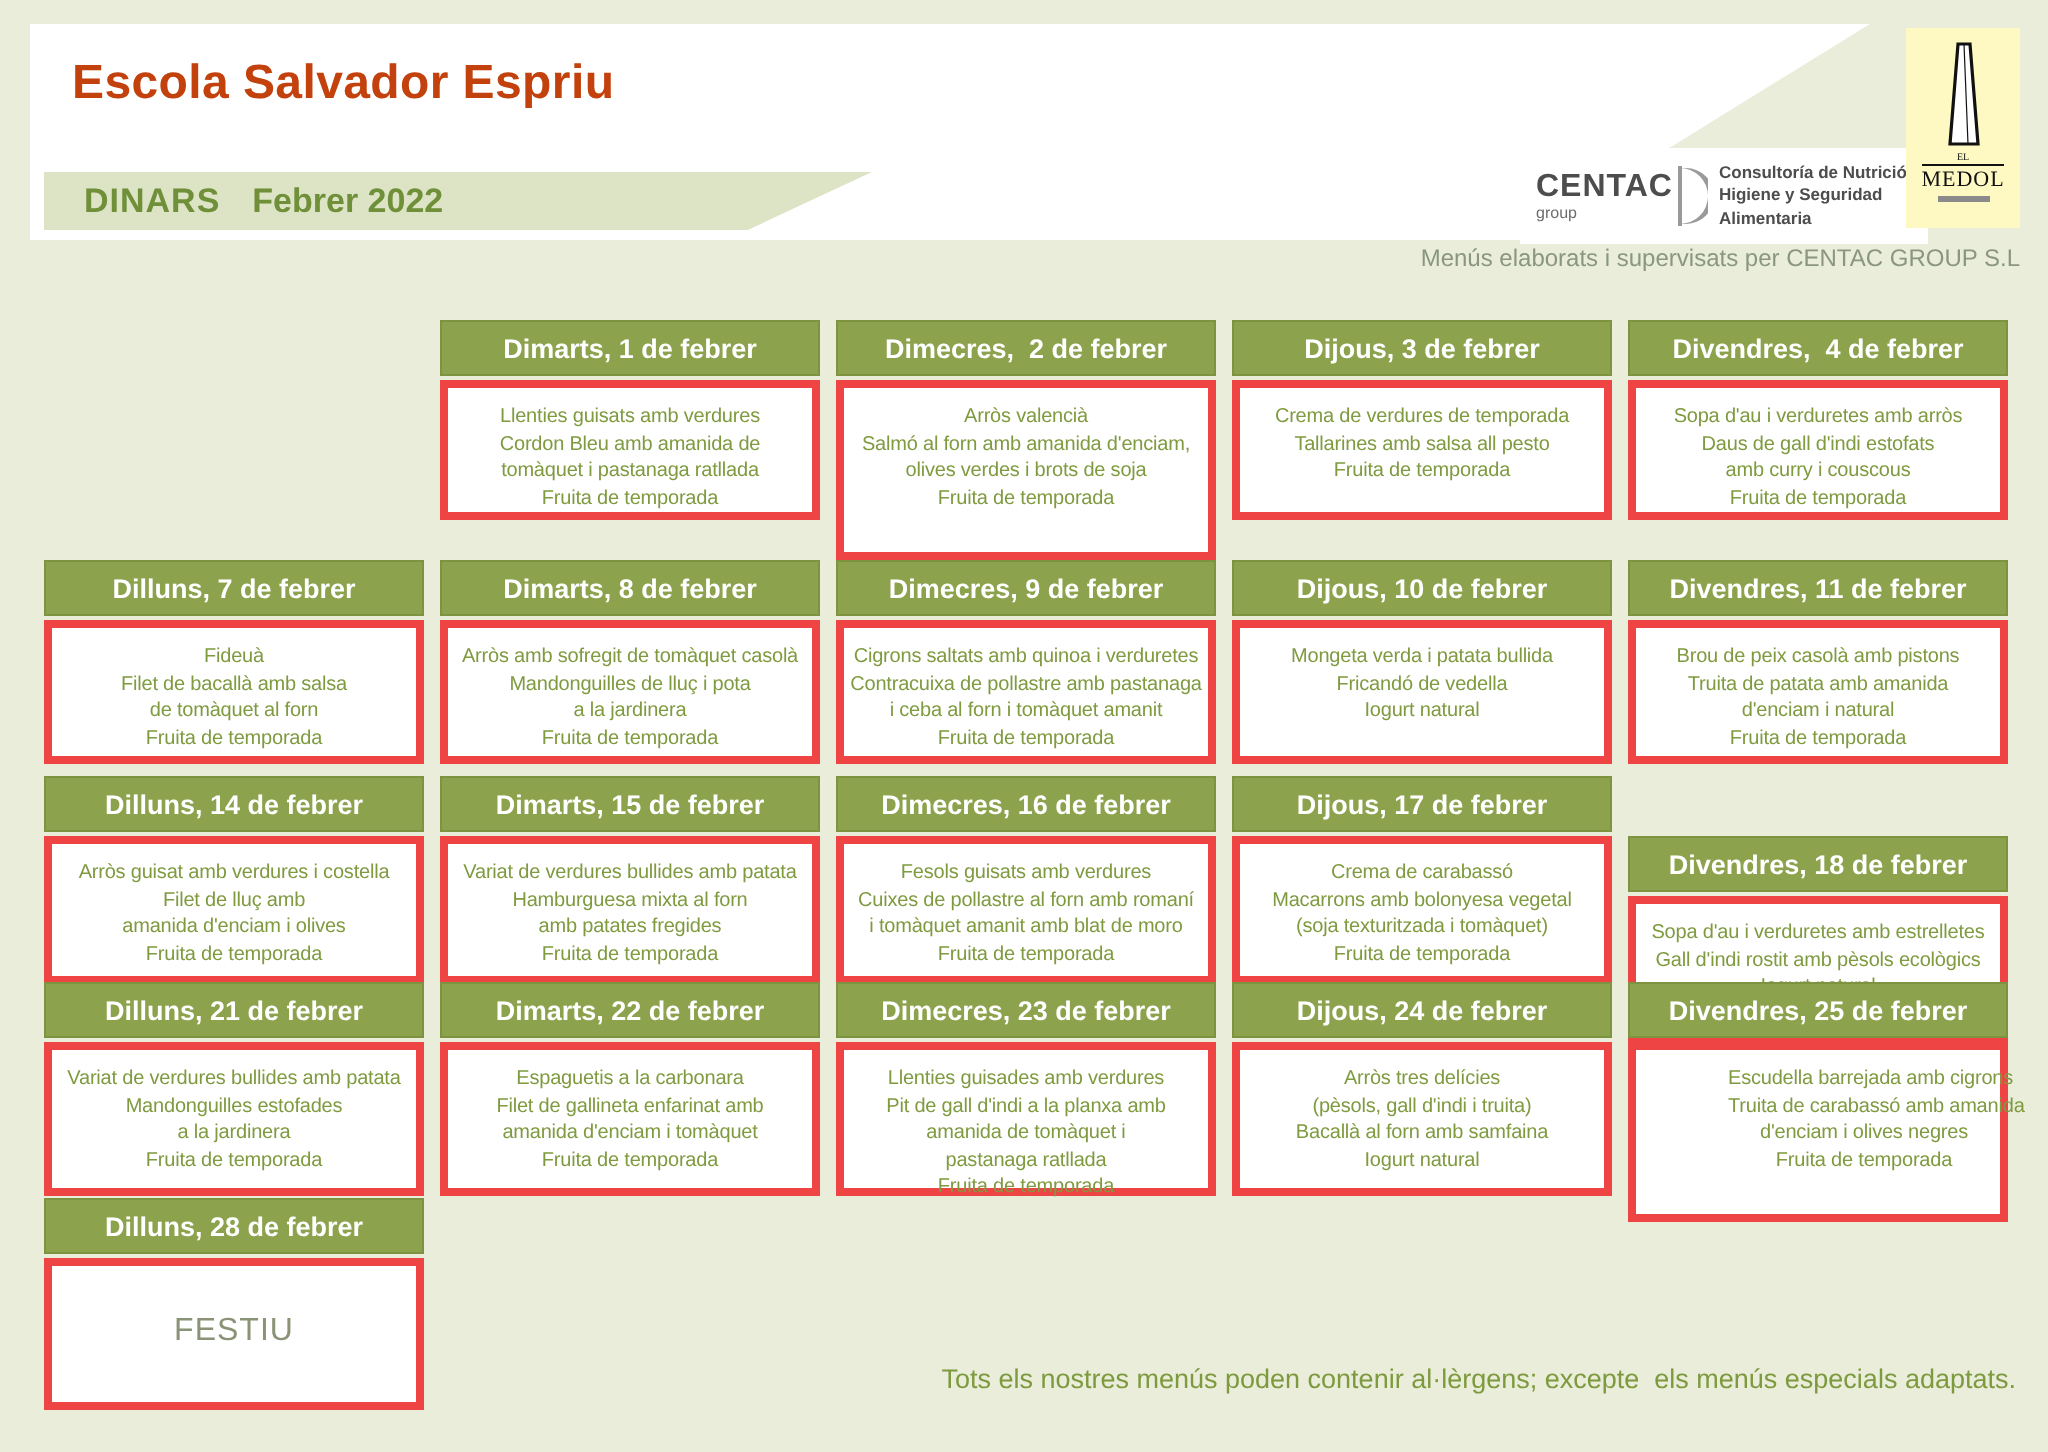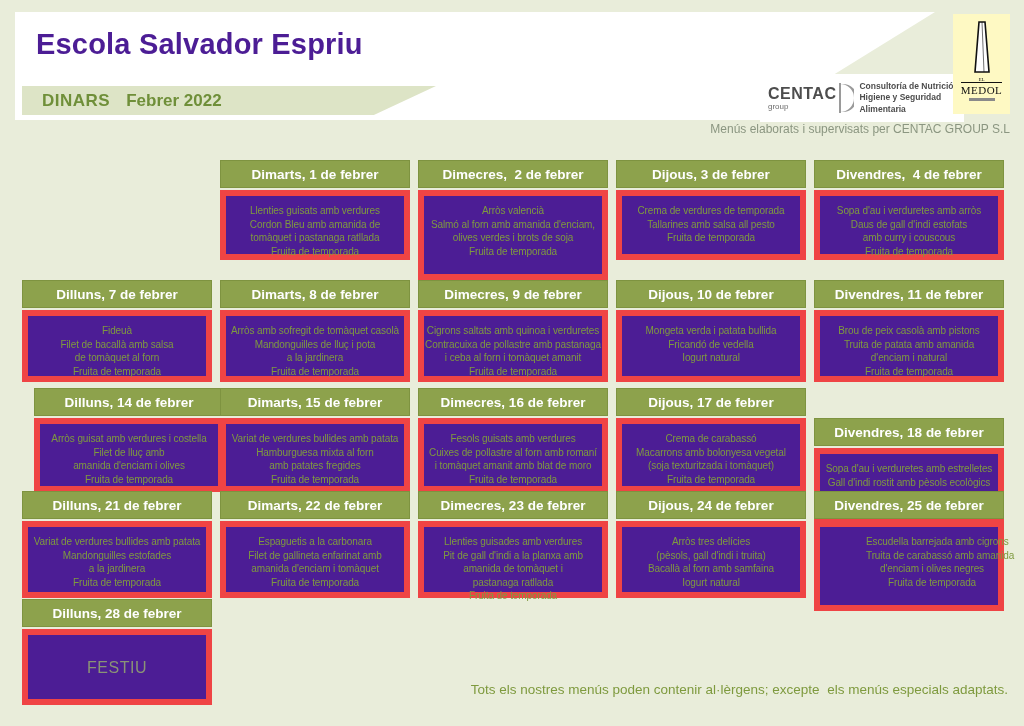--- a/index.html
+++ b/index.html
@@ -9,21 +9,21 @@
     font-family:"Liberation Sans","DejaVu Sans",sans-serif;
   }
   
   .header-panel{
     position:absolute;left:15px;top:12px;width:920px;height:108px;
     background:#ffffff;
     clip-path:polygon(0 0,100% 0,81% 100%,0 100%);
   }
   .school-title{
     position:absolute;left:36px;top:28px;
-    font-size:29px;font-weight:700;color:#4c1d95;letter-spacing:.2px;
+    font-size:24px;font-weight:700;color:#c2410c;letter-spacing:.2px;
   }
   .meal-band{
     position:absolute;left:22px;top:86px;width:414px;height:29px;
     background:#dde4c6;
     clip-path:polygon(0 0,100% 0,85% 100%,0 100%);
     display:flex;align-items:center;
   }
   .meal-band .meal{margin-left:20px;font-size:17px;font-weight:700;color:#6f8f39;letter-spacing:.5px;}
   .meal-band .period{margin-left:16px;font-size:17px;font-weight:700;color:#6f8f39;}
   
@@ -54,21 +54,21 @@
   }
   
   .week-row{position:absolute;left:0;top:0;width:1024px;height:0;}
   .card{position:absolute;width:190px;}
   .day-header{
     height:26px;background:#8da24c;border:1px solid #7e9340;
     color:#ffffff;font-size:13.5px;font-weight:700;
     display:flex;align-items:center;justify-content:center;white-space:pre;
   }
   .card-body{
-    margin-top:2px;background:#4c1d95;border:6px solid #ef4444;
+    margin-top:2px;background:#ffffff;border:4px solid #ef4444;
     text-align:center;padding-top:8px;box-sizing:border-box;
   }
   .menu-line{
     font-size:10px;line-height:13.5px;color:#7f9a3f;letter-spacing:-0.1px;white-space:pre;
   }
   .festiu-text{
     font-size:16px;color:#8a9376;letter-spacing:.5px;margin-top:18px;
   }
   
   .footer-note{
@@ -192,21 +192,21 @@
         <div class="day-header">Divendres, 11 de febrer</div>
         <div class="card-body" style="height: 72px;">
           <div class="menu-line">Brou de peix casolà amb pistons</div>
           <div class="menu-line">Truita de patata amb amanida</div>
           <div class="menu-line">d'enciam i natural</div>
           <div class="menu-line">Fruita de temporada</div>
         </div>
       </div>
     </div>
   <div class="week-row">
-      <div class="card" style="left: 34px; top: 388px;">
+      <div class="card" style="left: 22px; top: 388px;">
         <div class="day-header">Dilluns, 14 de febrer</div>
         <div class="card-body" style="height: 74px;">
           <div class="menu-line">Arròs guisat amb verdures i costella</div>
           <div class="menu-line">Filet de lluç amb</div>
           <div class="menu-line">amanida d'enciam i olives</div>
           <div class="menu-line">Fruita de temporada</div>
         </div>
       </div>
       <div class="card" style="left: 220px; top: 388px;">
         <div class="day-header">Dimarts, 15 de febrer</div>

